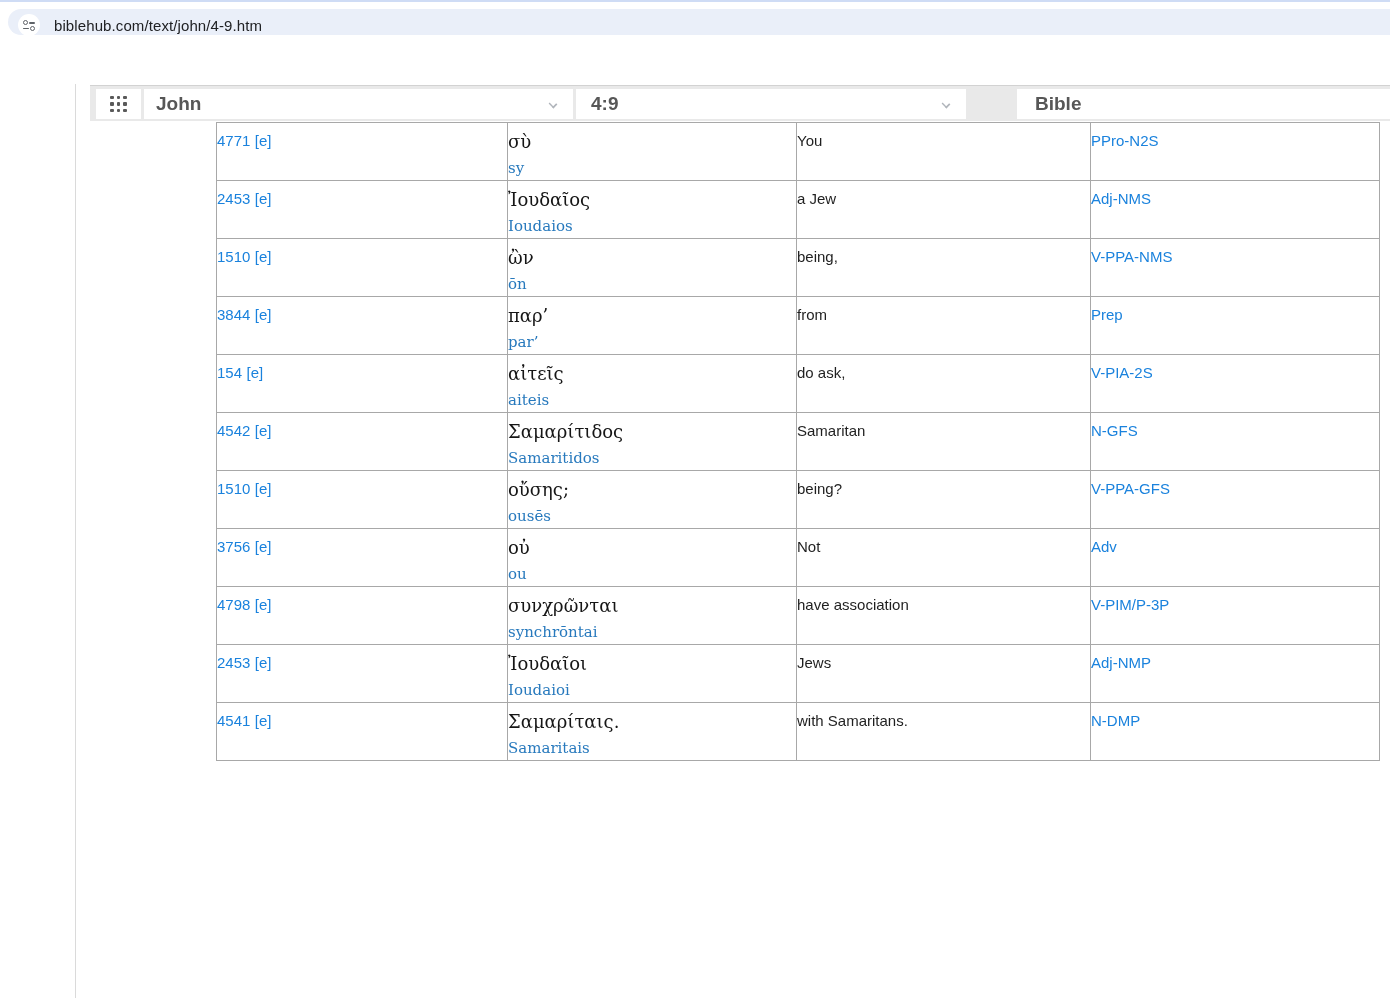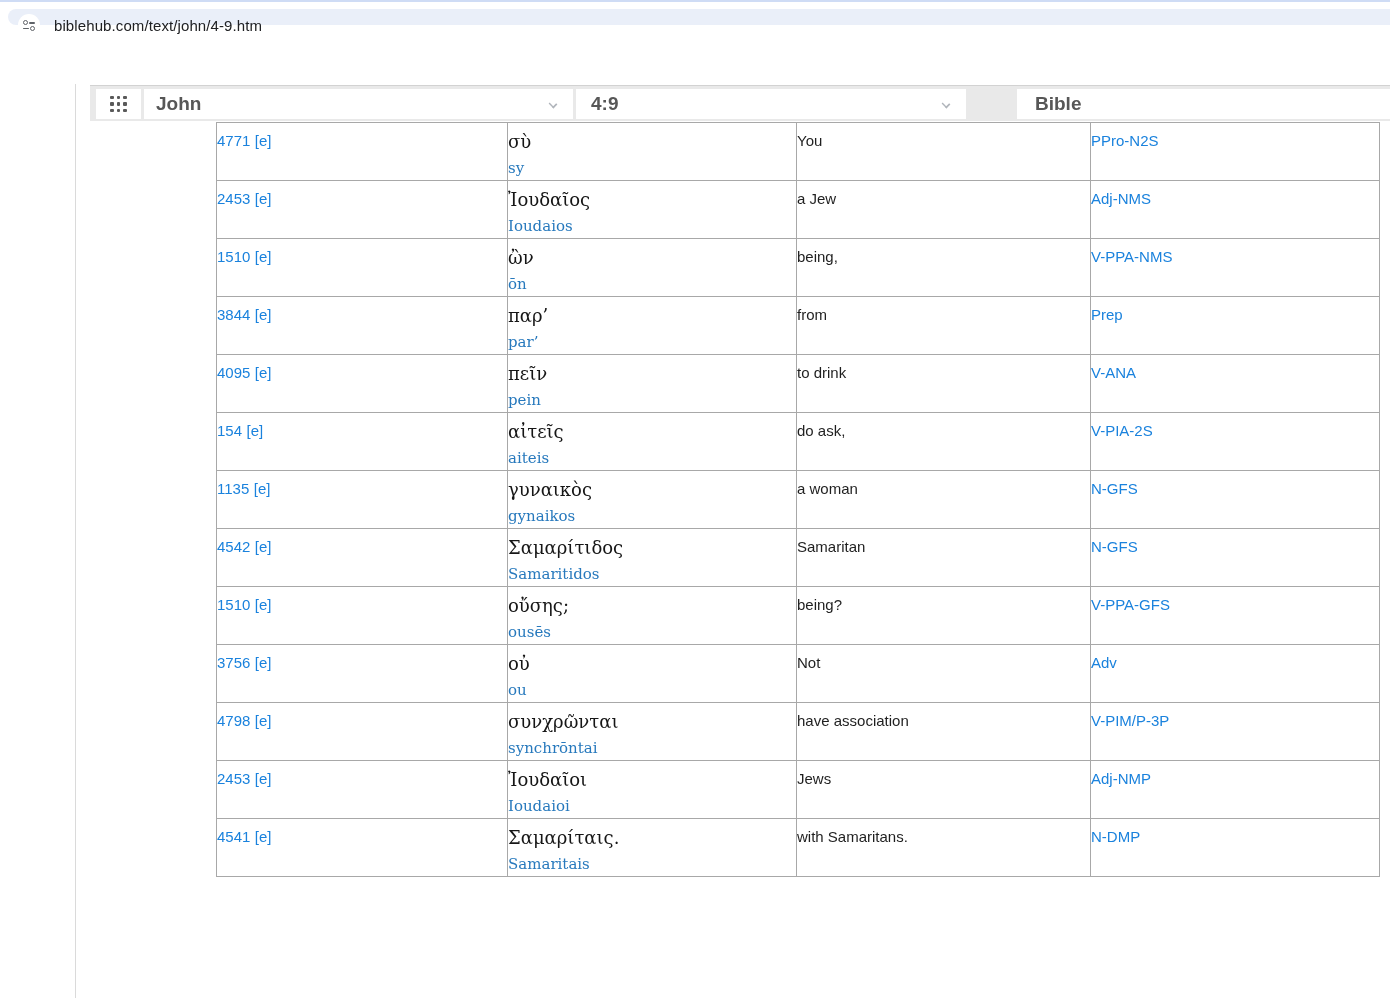--- a/index.html
+++ b/index.html
@@ -8,21 +8,21 @@
     position:relative; background:#ffffff; overflow:hidden;
     font-family:"Liberation Sans", sans-serif; color:#202020;
   }
 
   
   .top-strip {
     position:absolute; left:0; top:0; width:1390px; height:2px;
     background:#cfdcf5;
   }
   .urlbar {
-    position:absolute; left:8px; top:9px; width:1382px; height:16px;
+    position:absolute; left:8px; top:9px; width:1382px; height:26px;
     background:#eaeff9; border-radius:16px 0 0 16px;
     display:flex; align-items:center; cursor:text;
   }
   .site-icon-circle {
     position:absolute; left:10px; top:5px; width:22px; height:22px;
     background:#ffffff; border-radius:50%;
   }
   .tune-icon { position:absolute; left:5px; top:5px; width:12px; height:12px; }
   .tune-icon .ln { position:absolute; height:1.6px; background:#5f6368; border-radius:1px; }
   .tune-icon .dot {
@@ -201,70 +201,38 @@
     </td>
     <td class="c-english">
       <span class="english">from</span>
     </td>
     <td class="c-parsing">
       <a class="blue-link">Prep</a>
     </td>
   </tr>
 
 
-  <tr>
-    <td class="c-strongs">
-      <a class="blue-link">4095</a>
-      <a class="blue-link">[e]</a>
-    </td>
-    <td class="c-greek">
-      <div class="greek">πεῖν</div>
-      <a class="translit">pein</a>
-    </td>
-    <td class="c-english">
-      <span class="english">to drink</span>
-    </td>
-    <td class="c-parsing">
-      <a class="blue-link">V-ANA</a>
-    </td>
-  </tr>
 
   <tr>
     <td class="c-strongs">
       <a class="blue-link">154</a>
       <a class="blue-link">[e]</a>
     </td>
     <td class="c-greek">
       <div class="greek">αἰτεῖς</div>
       <a class="translit">aiteis</a>
     </td>
     <td class="c-english">
       <span class="english">do ask,</span>
     </td>
     <td class="c-parsing">
       <a class="blue-link">V-PIA-2S</a>
     </td>
   </tr>
 
-  <tr>
-    <td class="c-strongs">
-      <a class="blue-link">1135</a>
-      <a class="blue-link">[e]</a>
-    </td>
-    <td class="c-greek">
-      <div class="greek">γυναικὸς</div>
-      <a class="translit">gynaikos</a>
-    </td>
-    <td class="c-english">
-      <span class="english">a woman</span>
-    </td>
-    <td class="c-parsing">
-      <a class="blue-link">N-GFS</a>
-    </td>
-  </tr>
 
   <tr>
     <td class="c-strongs">
       <a class="blue-link">4542</a>
       <a class="blue-link">[e]</a>
     </td>
     <td class="c-greek">
       <div class="greek">Σαμαρίτιδος</div>
       <a class="translit">Samaritidos</a>
     </td>

